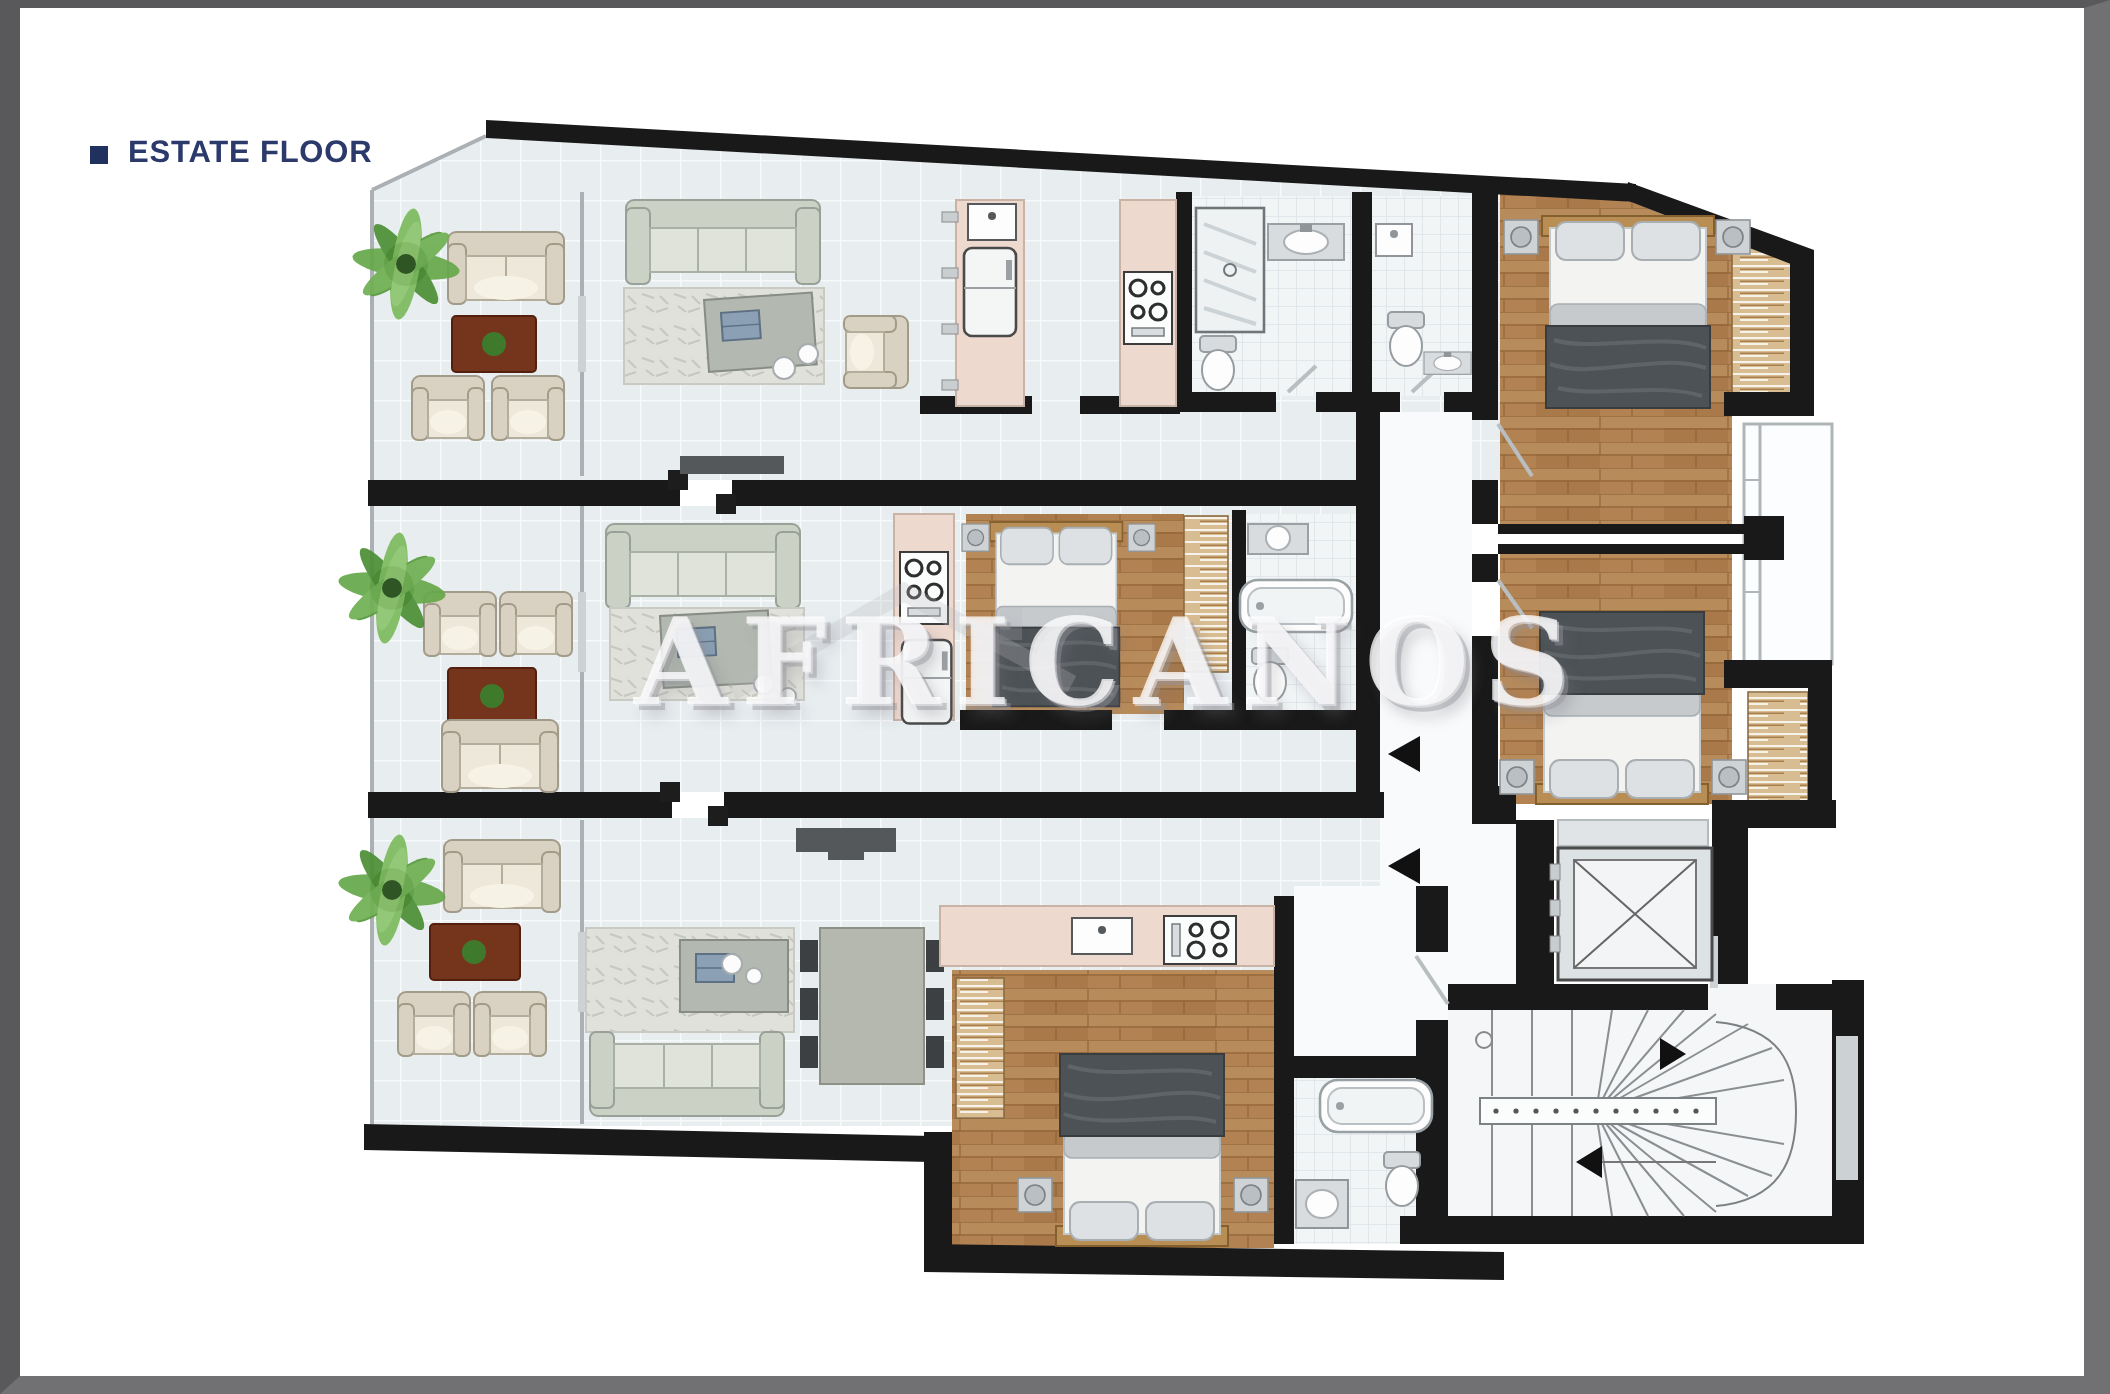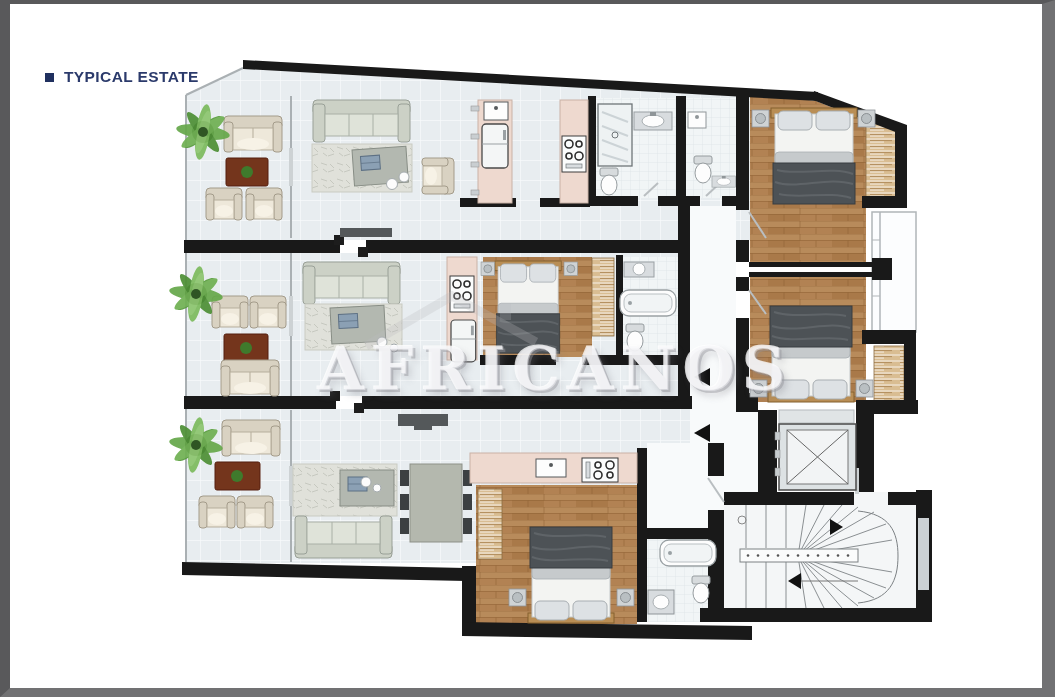--- a/index.html
+++ b/index.html
@@ -11,34 +11,33 @@
   }
   .page{position:relative;width:100%;height:100%;background:#ffffff;font-family:"Liberation Sans",sans-serif;}
   .plan-svg{position:absolute;left:0;top:0;width:100%;height:100%;}
   .title-row{position:absolute;left:35px;top:64px;display:flex;align-items:center;gap:10px;z-index:5;}
   .bullet{width:9px;height:9px;background:#20305f;display:inline-block;}
   .title-text{font-size:15.5px;font-weight:600;color:#2b3a6b;letter-spacing:0.4px;}
   .wm{
     position:absolute;font-family:"DejaVu Serif",serif;font-weight:bold;
     color:rgba(244,244,247,0.50);white-space:nowrap;pointer-events:none;z-index:4;
     text-shadow:-1px -1px 0 rgba(255,255,255,0.78), 2px 2px 0 rgba(148,148,156,0.45), 4px 5px 7px rgba(120,120,128,0.30);
-    margin-top:36px;
   }
   #wm1{left:308px;top:294px;font-size:60px;letter-spacing:7px;}
   #wm2{left:280px;top:384px;font-size:47px;letter-spacing:11px;}
 </style>
 </head>
 <body>
 
 <div class="frame">
   <div class="page">
 
     <div class="title-row">
       <span class="bullet"></span>
-      <span class="title-text">TYPICAL ESTATE</span>
+      <span class="title-text">ESTATE FLOOR</span>
     </div>
 
     <svg class="plan-svg" viewBox="10 4 1032 684" preserveAspectRatio="none" xmlns="http://www.w3.org/2000/svg">
       <defs>
         <pattern id="tile" width="20" height="20" patternUnits="userSpaceOnUse">
           <rect width="20" height="20" fill="#e8edf0"></rect>
           <path d="M0 0H20M0 0V20" stroke="#f7fafb" stroke-width="1.5" fill="none"></path>
         </pattern>
         <pattern id="btile" width="9" height="9" patternUnits="userSpaceOnUse">
           <rect width="9" height="9" fill="#f1f5f6"></rect>

